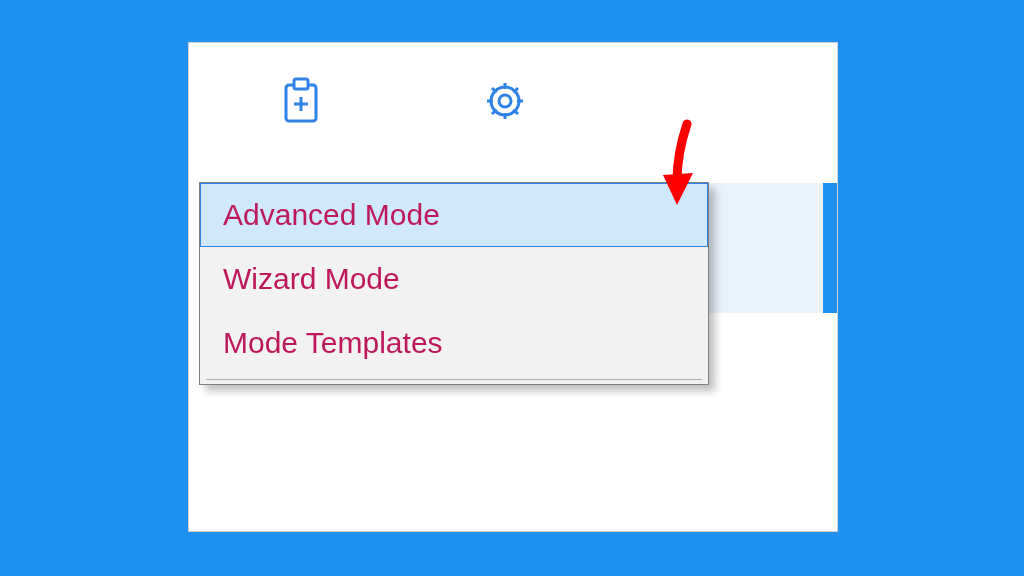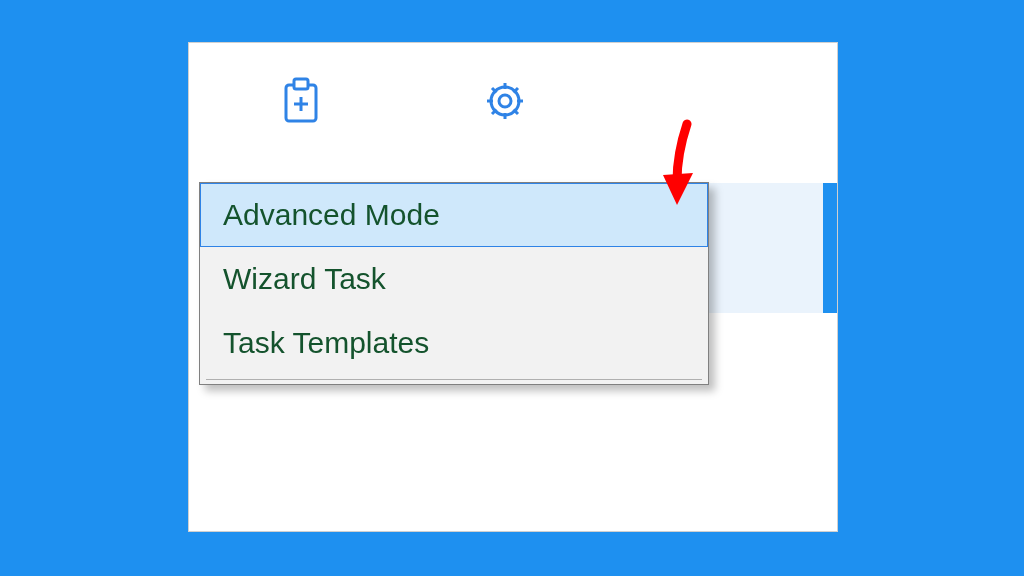--- a/index.html
+++ b/index.html
@@ -63,21 +63,21 @@
     position: absolute;
     top: -1px;
     left: 10px;
     width: 510px;
     background: #f2f2f2;
     border: 1px solid #808080;
     box-shadow: 6px 6px 8px rgba(0,0,0,0.25);
   }
   .menu-item {
     font-size: 30px;
-    color: #14532d;
+    color: #be185d;
     padding: 14px 22px;
     cursor: pointer;
     border: 1px solid transparent;
   }
   .menu-item.highlight {
     background: #cfe8fb;
     border: 1px solid #2f83e6;
   }
   .menu-divider {
     height: 1px;
@@ -120,24 +120,24 @@
 
   <div class="content-area">
     <div class="light-bar"></div>
     <div class="scroll-thumb"></div>
 
     <div class="menu">
       <div class="menu-item highlight">
         <span>Advanced Mode</span>
       </div>
       <div class="menu-item">
-        <span>Wizard Task</span>
+        <span>Wizard Mode</span>
       </div>
       <div class="menu-item">
-        <span>Task Templates</span>
+        <span>Mode Templates</span>
       </div>
       <div class="menu-divider"></div>
     </div>
   </div>
 
   <div class="arrow">
     <span>
       <svg width="50" height="100" viewBox="0 0 50 100">
         <path d="M30 5 Q 20 35 20 62" stroke="#ff0000" stroke-width="9" fill="none" stroke-linecap="round"></path>
         <path d="M6 56 L20 86 L36 54 Z" fill="#ff0000"></path>

